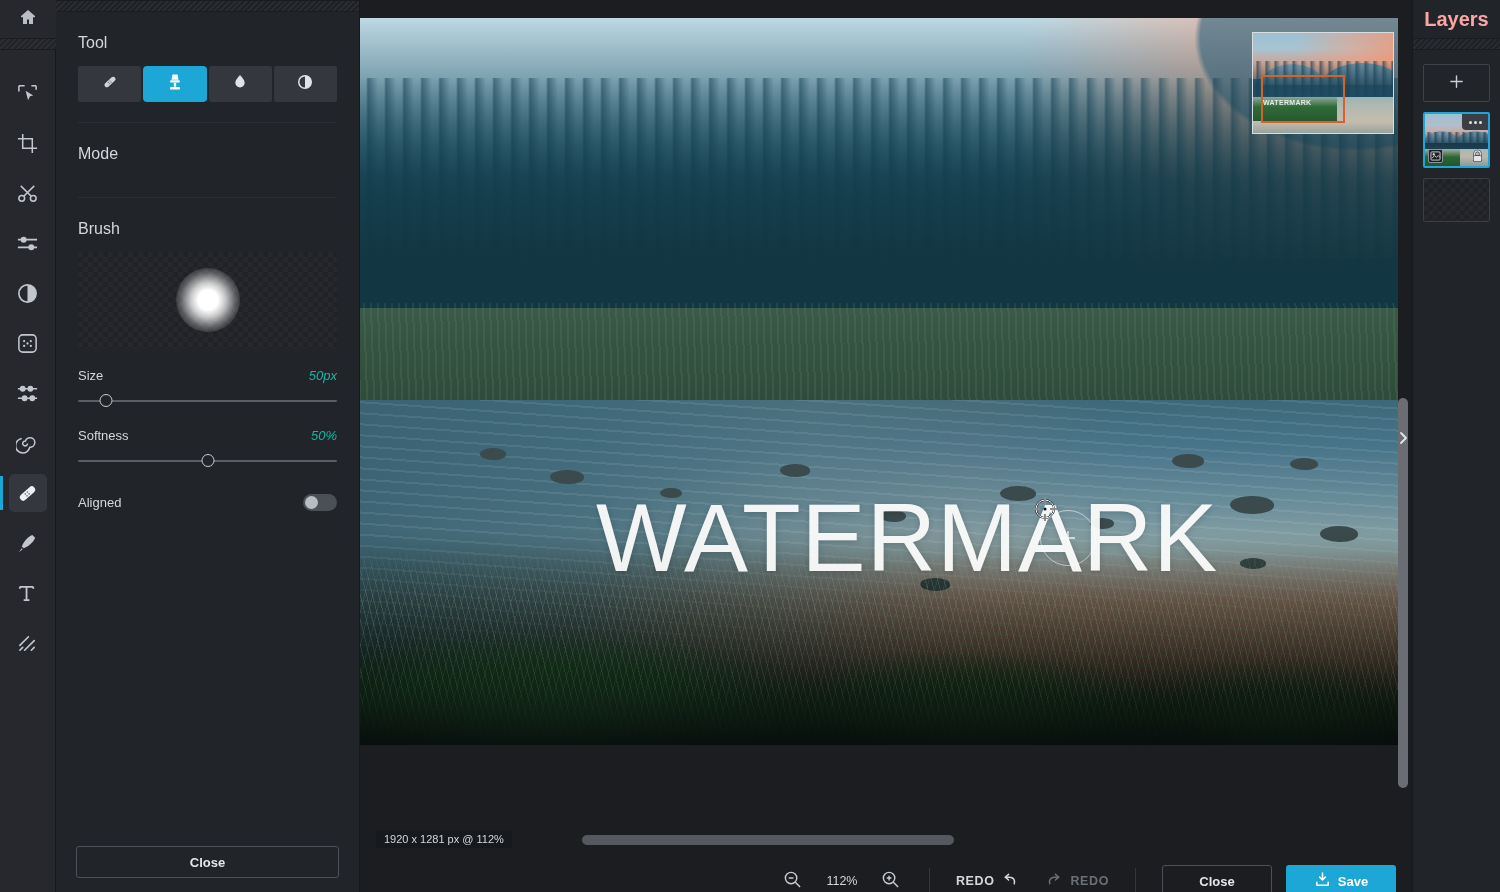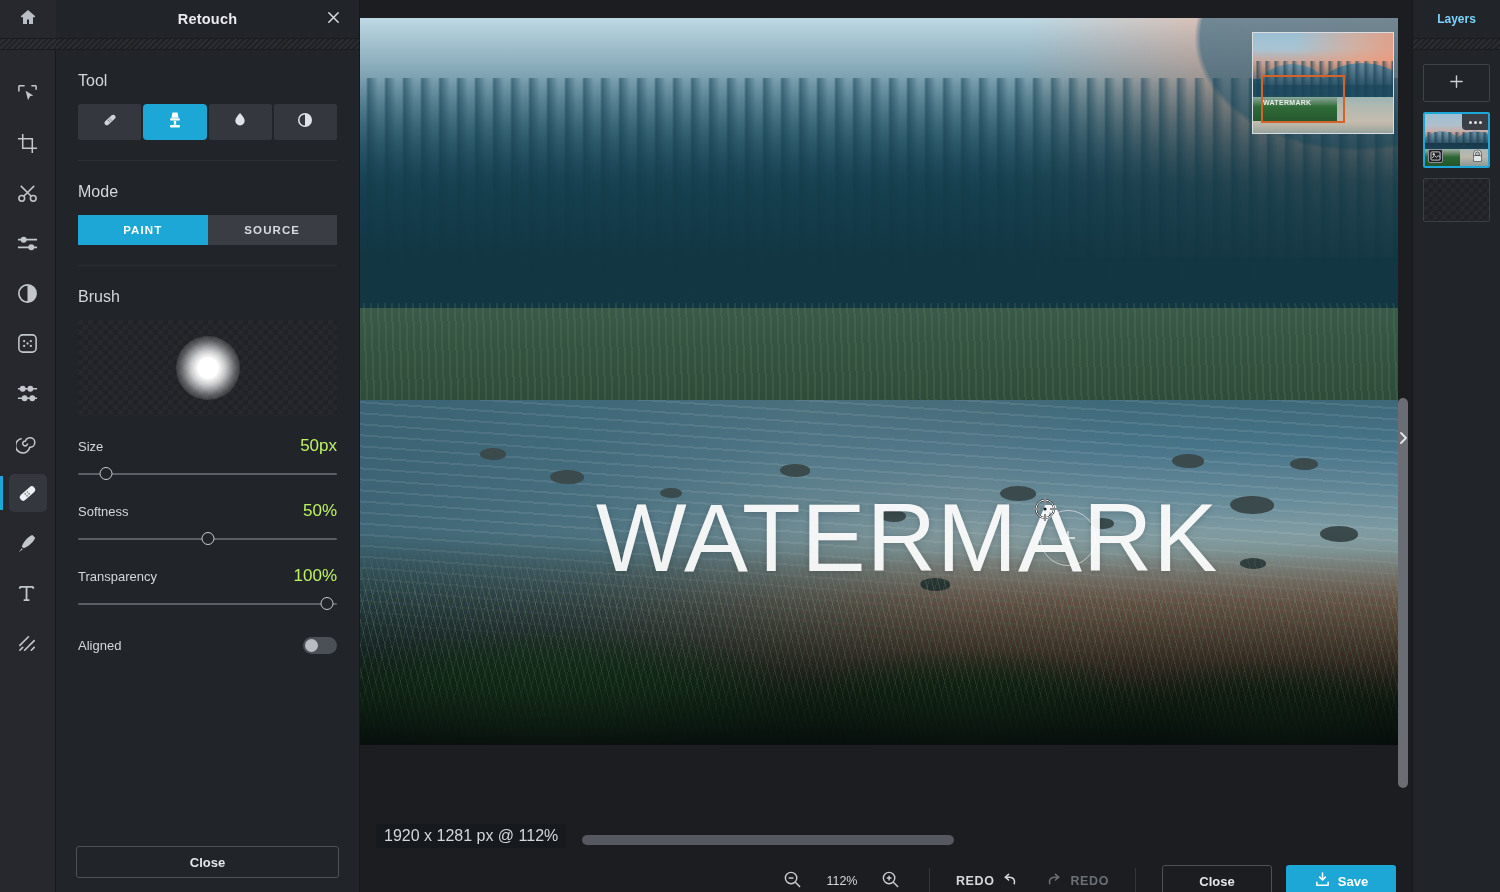--- a/index.html
+++ b/index.html
@@ -145,21 +145,21 @@
       rgba(255,255,255,.75) 38%, rgba(255,255,255,.28) 60%, rgba(255,255,255,0) 78%);
   }
 
   
   .sl-block { margin-top: 20px; }
   .sl-head {
     display: flex; justify-content: space-between; align-items: baseline;
     margin-bottom: 11px;
   }
   .sl-name { font-size: 13px; color: #d4d7db; }
-  .sl-val { font-size: 17px; color: #bef264; }
+  .sl-val { font-size: 13px; color: #14b8a6; font-style: italic; }
   .sl-track {
     position: relative; height: 14px;
   }
   .sl-line {
     position: absolute; left: 0; right: 0; top: 6px;
     height: 2px; background: #5a5e65; border-radius: 2px;
   }
   .sl-knob {
     position: absolute; top: 0;
     width: 13px; height: 13px; border-radius: 50%;
@@ -405,21 +405,21 @@
   }
   .hscroll {
     position: absolute; left: 222px; bottom: 7px;
     width: 372px; height: 10px;
     background: #55585e; border-radius: 5px; cursor: pointer;
     z-index: 5;
   }
 
   .dims {
     position: absolute; left: 16px; bottom: 4px;
-    font-size: 16px; color: #d4d7db;
+    font-size: 11px; color: #d4d7db;
     background: rgba(22,24,28,.82);
     padding: 3px 8px; border-radius: 2px;
     z-index: 5;
   }
 
   
   .bottombar {
     height: 58px; flex: 0 0 58px;
     background: #1b1d21;
     display: flex; align-items: center;
@@ -459,21 +459,21 @@
 
   
   .layers {
     width: 88px; height: 892px; flex: 0 0 88px;
     background: #212429;
     border-left: 1px solid #16181b;
     display: flex; flex-direction: column;
   }
   .ly-head {
     height: 38px; display: flex; align-items: center; justify-content: center;
-    font-size: 12px; font-weight: bold; color: #7dd3fc;
+    font-size: 20px; font-weight: bold; color: #fca5a5;
   }
   .ly-hatch {
     height: 12px;
     background: repeating-linear-gradient(135deg,
       #1f2125 0px, #1f2125 2px, #292c31 2px, #292c31 4px);
     border-top: 1px solid #1a1c20;
     border-bottom: 1px solid #1a1c20;
   }
   .ly-list { padding: 14px 10px 0 10px; }
   .ly-add {
@@ -664,30 +664,20 @@
           <span class="rail-ico">
         <svg width="23" height="23" viewBox="0 0 24 24" stroke="#c2c7cd" stroke-width="1.7" stroke-linecap="round">
               <path d="M4 14L13 5M9 19l10-10M4 19l3-3M16 19l3-3"></path>
             </svg>
       </span>
         </div>
     </div>
   </div>
 
   <div class="panel">
-    <div class="panel-head">
-      <div class="panel-title">Retouch</div>
-      <div class="panel-close">
-        <span>
-          <svg width="15" height="15" viewBox="0 0 16 16" stroke="#d9dce0" stroke-width="1.6" stroke-linecap="round">
-              <path d="M3 3l10 10M13 3L3 13"></path>
-            </svg>
-        </span>
-      </div>
-    </div>
     <div class="panel-hatch"></div>
 
     <div class="panel-body">
 
       <div class="section">
         <div class="sec-label">Tool</div>
         <div class="tool-row">
           <div class="tool-btn">
             <span>
               <svg width="20" height="20" viewBox="0 0 24 24">
@@ -724,24 +714,20 @@
                   <circle cx="12" cy="12" r="7.5" fill="none" stroke="#dfe3e8" stroke-width="1.8"></circle>
                   <path d="M12 4.5a7.5 7.5 0 010 15z" fill="#dfe3e8"></path>
                 </svg>
             </span>
           </div>
         </div>
       </div>
 
       <div class="section">
         <div class="sec-label">Mode</div>
-        <div class="mode-row">
-          <div class="mode-btn sel">PAINT</div>
-          <div class="mode-btn">SOURCE</div>
-        </div>
       </div>
 
       <div class="section nobord">
         <div class="sec-label">Brush</div>
         <div class="brush-prev">
           <div class="brush-dot"></div>
         </div>
 
         <div class="sl-block">
           <div class="sl-head">
@@ -758,30 +744,20 @@
           <div class="sl-head">
             <span class="sl-name">Softness</span>
             <span class="sl-val">50%</span>
           </div>
           <div class="sl-track">
             <div class="sl-line"></div>
             <div class="sl-knob" style="left:50%"></div>
           </div>
         </div>
 
-        <div class="sl-block">
-          <div class="sl-head">
-            <span class="sl-name">Transparency</span>
-            <span class="sl-val">100%</span>
-          </div>
-          <div class="sl-track">
-            <div class="sl-line"></div>
-            <div class="sl-knob" style="left:96%"></div>
-          </div>
-        </div>
 
         <div class="tg-row">
           <span class="tg-name">Aligned</span>
           <span class="tg-sw"></span>
         </div>
       </div>
     </div>
 
     <div class="panel-foot">
       <button class="btn-outline">Close</button>

